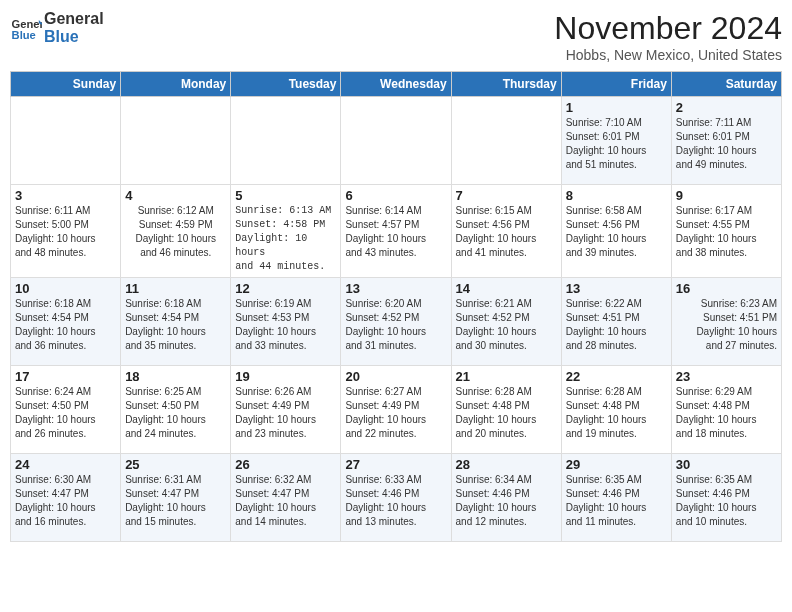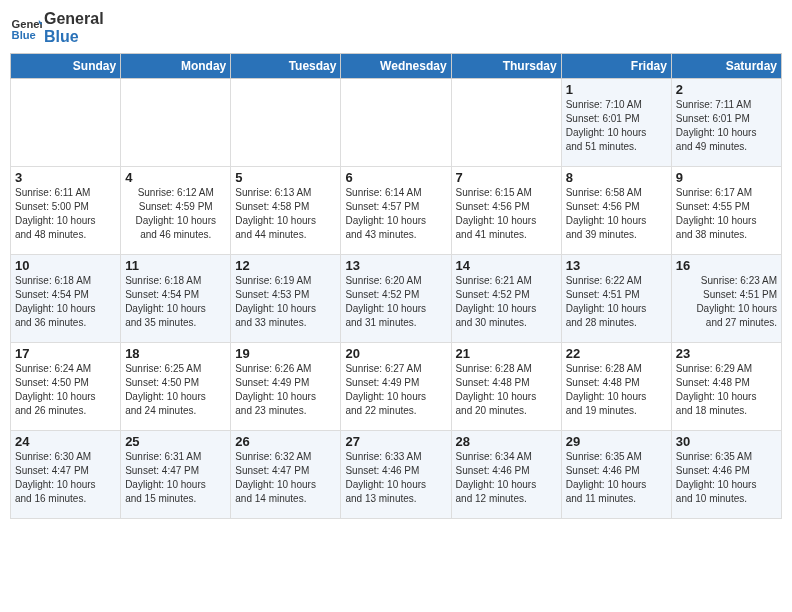--- a/index.html
+++ b/index.html
@@ -93,20 +93,22 @@
       <text x="2" y="20" font-size="14" fill="#333" font-weight="bold">General</text>
       <text x="2" y="34" font-size="14" fill="#2a72b8" font-weight="bold">Blue</text>
       <polygon points="36,10 44,18 36,14" fill="#2a72b8"></polygon>
     </svg>
     <div style="display:flex;flex-direction:column;line-height:1.1;">
       <span class="logo-general" style="font-size:16px;font-weight:bold;">General</span>
       <span class="logo-blue" style="font-size:16px;font-weight:bold;">Blue</span>
     </div>
   </div>
   <div class="title-block">
+    <div class="month-title">November 2024</div>
+    <div class="location">Hobbs, New Mexico, United States</div>
   </div>
 </div>
 
 <table>
   <thead>
     <tr>
     <th>Sunday</th>
         <th>Monday</th>
         <th>Tuesday</th>
         <th>Wednesday</th>
@@ -147,21 +149,21 @@
         </td>
         <td>
           <span class="day-num">4</span>
           <div class="day-detail" style="white-space: pre-line; text-align: center;">Sunrise: 6:12 AM
 Sunset: 4:59 PM
 Daylight: 10 hours
 and 46 minutes.</div>
         </td>
         <td>
           <span class="day-num">5</span>
-          <div class="day-detail" style="white-space: pre-line;">Sunrise: 6:13 AM
+          <div class="day-detail" style="white-space: pre-line; font-family: Liberation Mono, monospace;">Sunrise: 6:13 AM
 Sunset: 4:58 PM
 Daylight: 10 hours
 and 44 minutes.</div>
         </td>
         <td>
           <span class="day-num">6</span>
           <div class="day-detail" style="white-space: pre-line;">Sunrise: 6:14 AM
 Sunset: 4:57 PM
 Daylight: 10 hours
 and 43 minutes.</div>

